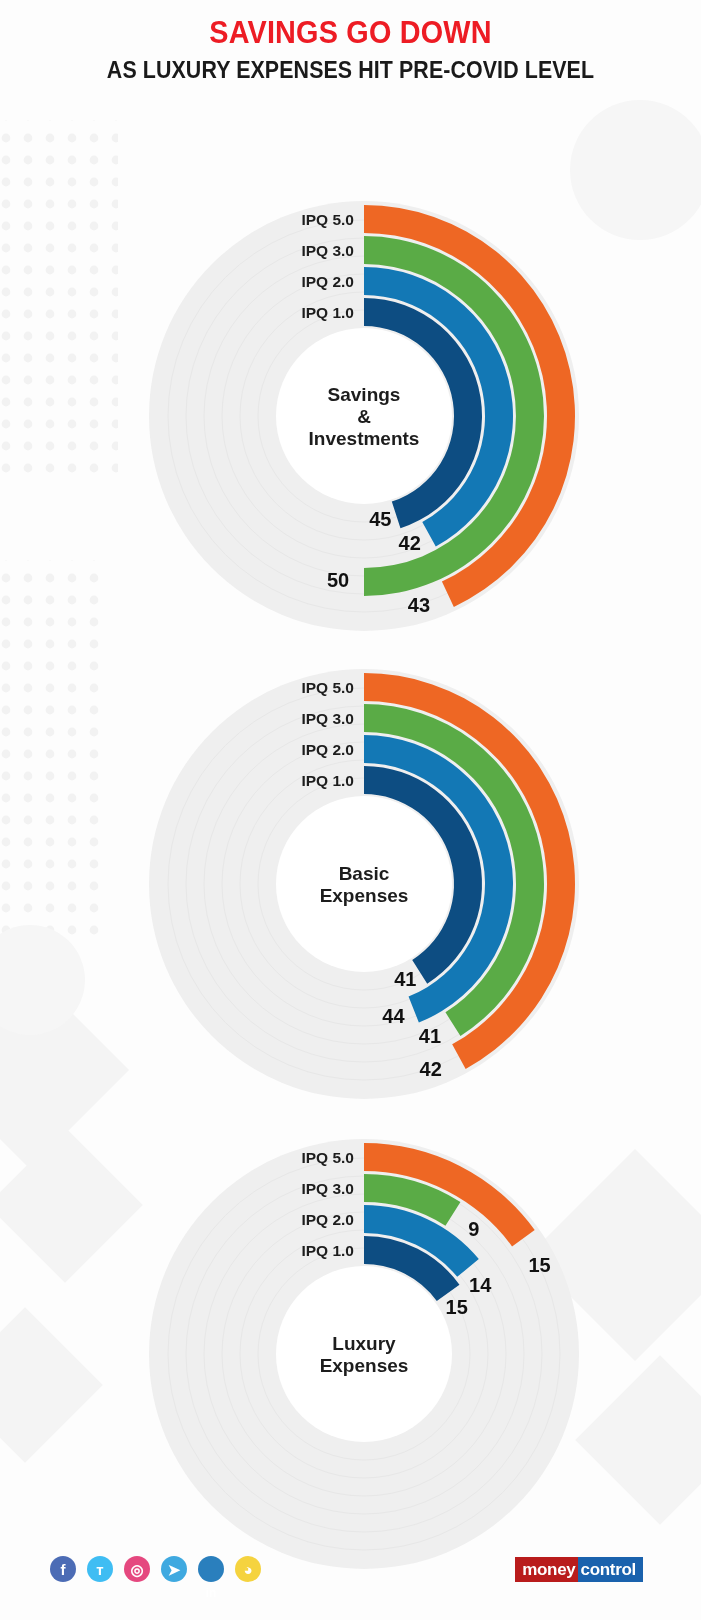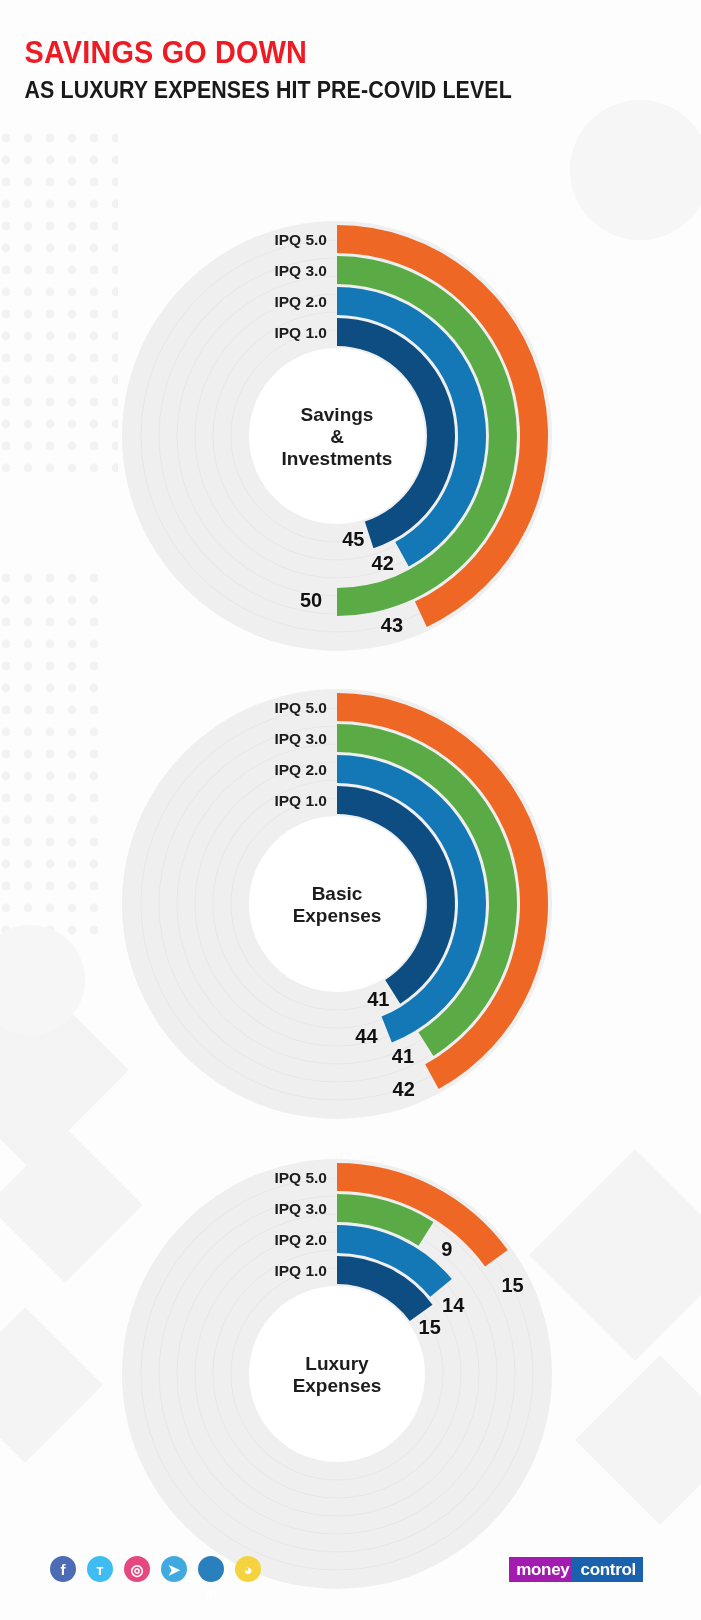--- a/index.html
+++ b/index.html
@@ -21,22 +21,22 @@
     pointer-events: none;
   }
   #content {
     position: relative;
     z-index: 2;
     width: 701px;
     height: 1620px;
   }
   
   .header {
-    padding-top: 36px;
-    text-align: left;
+    padding-top: 16px;
+    text-align: center;
   }
   .title-main {
     font-size: 31px;
     font-weight: bold;
     color: #ed1c24;
     letter-spacing: 0.2px;
     line-height: 1.1;
     margin: 0;
     transform: scaleX(0.93);
   }
@@ -50,20 +50,21 @@
     transform: scaleX(0.93);
   }
   
   .charts {
     position: relative;
   }
   .chart-block {
     position: absolute;
     left: 0;
     width: 594px;
+    padding-left: 27px;
   }
   .chart-svg {
     display: block;
   }
   .ipq-label {
     font-family: "Liberation Sans", sans-serif;
     font-size: 15.5px;
     font-weight: bold;
     fill: #1d1d1d;
   }
@@ -108,30 +109,30 @@
     right: 58px;
     bottom: 38px;
     display: flex;
     align-items: stretch;
     height: 25px;
     font-size: 17px;
     font-weight: bold;
     letter-spacing: -0.3px;
   }
   .logo-money {
-    background: #a21caf;
+    background: #b91c1c;
     color: #ffffff;
     padding: 2px 3px 2px 7px;
     display: flex;
     align-items: center;
   }
   .logo-control {
     background: #1a62ad;
     color: #ffffff;
-    padding: 2px 7px 2px 8px;
+    padding: 2px 7px 2px 2px;
     display: flex;
     align-items: center;
   }
 </style>
 </head>
 <body>
 
 <svg id="bg-texture" width="701" height="1620" viewBox="0 0 701 1620" xmlns="http://www.w3.org/2000/svg">
   <defs>
     <pattern id="dotpat" width="22" height="22" patternUnits="userSpaceOnUse">

